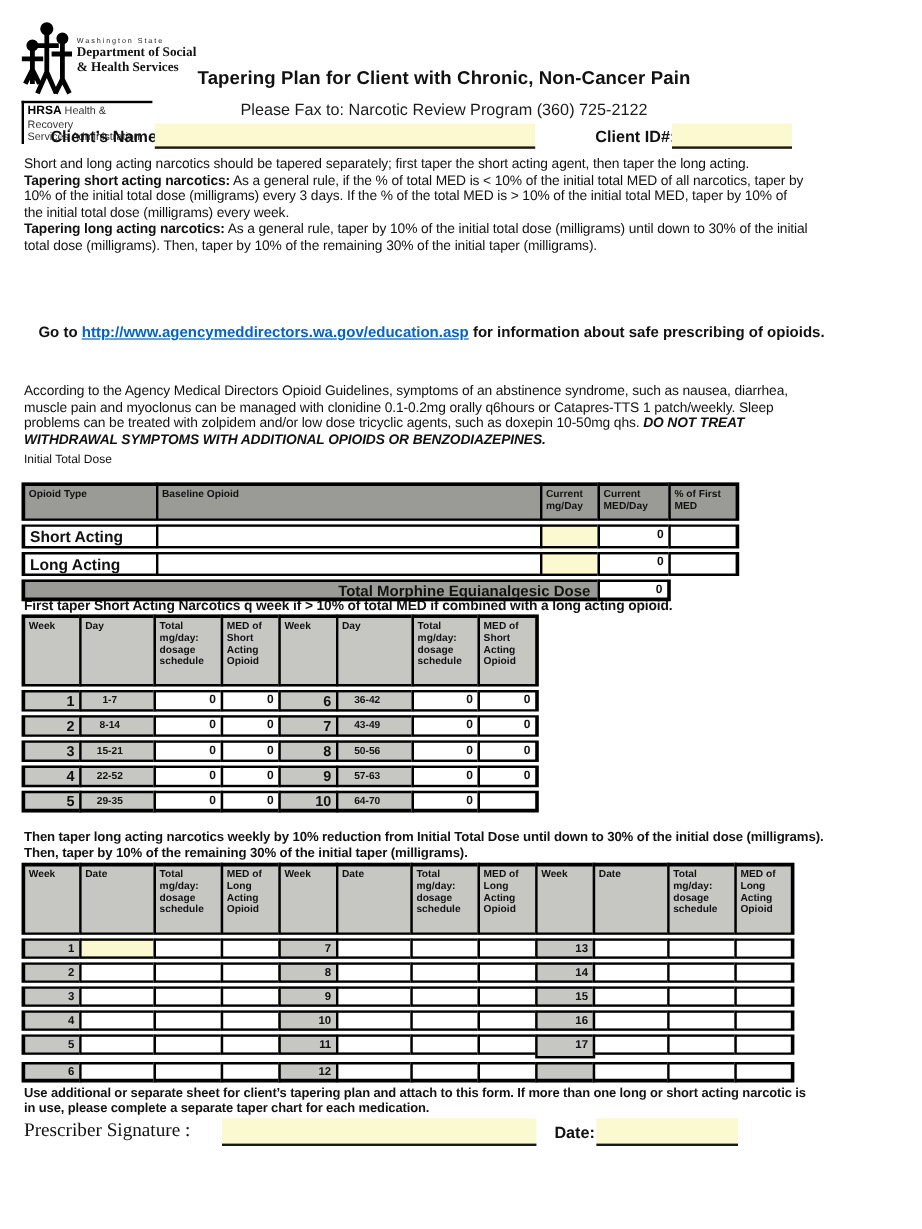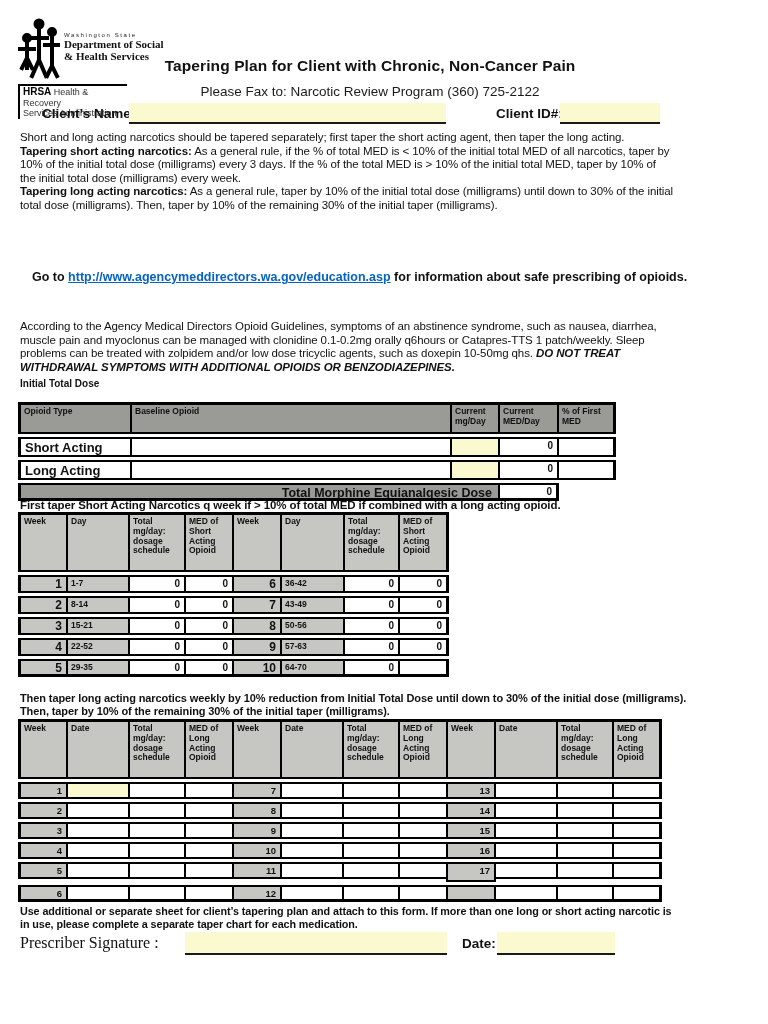--- a/index.html
+++ b/index.html
@@ -38,41 +38,41 @@
 
   
   .para{font-size:11.5px;line-height:13.6px;letter-spacing:-.1px;}
   .intro{left:20px;top:131px;width:654px;}
   .linkline{left:32px;top:270px;width:700px;font-size:12.5px;font-weight:bold;}
   .linkline a{color:var(--link);text-decoration:underline;}
   .guidelines{left:20px;top:320px;width:650px;}
   .warn{font-weight:bold;font-style:italic;}
   b.runlbl{font-weight:bold;}
 
-  .sec-label{left:20px;top:378px;font-size:10px;font-weight:bold;}
+  .sec-label{left:20px;top:378px;font-size:10px;font-weight:normal;}
   .short-title{left:20px;top:499px;font-size:11.5px;font-weight:bold;letter-spacing:-.1px;}
   .long-intro{left:20px;top:692px;font-size:11px;font-weight:bold;line-height:12.8px;letter-spacing:-.1px;width:700px;}
 
   
   .tbl{left:18px;}
   .t-initial{top:402px;}
   .t-short{top:512px;}
   .t-long{top:719px;}
   .row{display:flex;margin-top:3px;}
   .row:first-child{margin-top:0;}
   .cell{border:2px solid #000;box-sizing:border-box;flex:none;overflow:hidden;background:#fff;}
   .cell + .cell{margin-left:-2px;}
   .hd{background:var(--hdr-gray);font-weight:bold;font-size:8.5px;line-height:1.15;padding:2px 3px;}
   .hs{background:var(--cell-gray);font-weight:bold;font-size:8.5px;line-height:1.15;padding:2px 3px;}
   .y{background:var(--yellow);}
   .lab{font-size:13px;font-weight:600;padding:1px 4px;}
   .num{text-align:right;font-weight:bold;font-size:10px;padding:1px 4px 0 0;}
   .wk{background:var(--cell-gray);text-align:right;font-weight:bold;font-size:12px;padding:0 4px 0 0;}
   .wk2{background:var(--cell-gray);text-align:right;font-weight:bold;font-size:9.5px;padding:1px 4px 0 0;}
-  .day{background:var(--cell-gray);font-size:8.5px;font-weight:bold;padding:1px 16px 0 3px;}
+  .day{background:var(--cell-gray);font-size:8.5px;font-weight:bold;padding:1px 16px 0 3px;text-align:center;}
   .ftl{background:var(--hdr-gray);text-align:right;font-weight:bold;font-size:12.5px;padding:1px 6px 0 0;}
 
   
   .foot-note{left:20px;top:905px;width:662px;font-size:10.8px;font-weight:bold;line-height:12.8px;letter-spacing:-.1px;}
   .sig-label{left:20px;top:934px;font-family:"Liberation Serif", serif;font-size:16px;}
   .sig-field{left:185px;top:932px;width:262px;height:21px;}
   .date-label{left:462px;top:936px;font-weight:bold;font-size:13.5px;}
   .date-field{left:497px;top:932px;width:118px;height:21px;}
 </style>
 </head>

